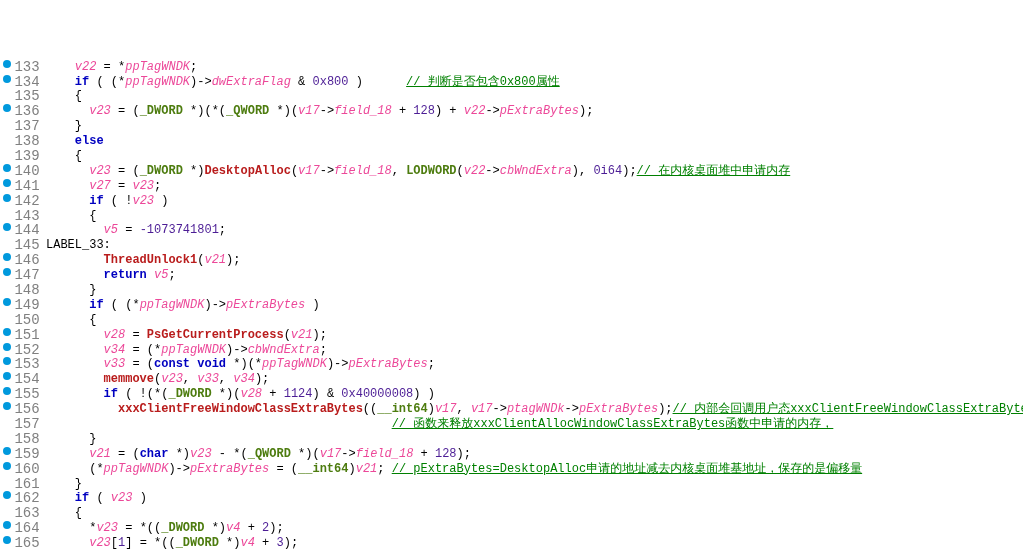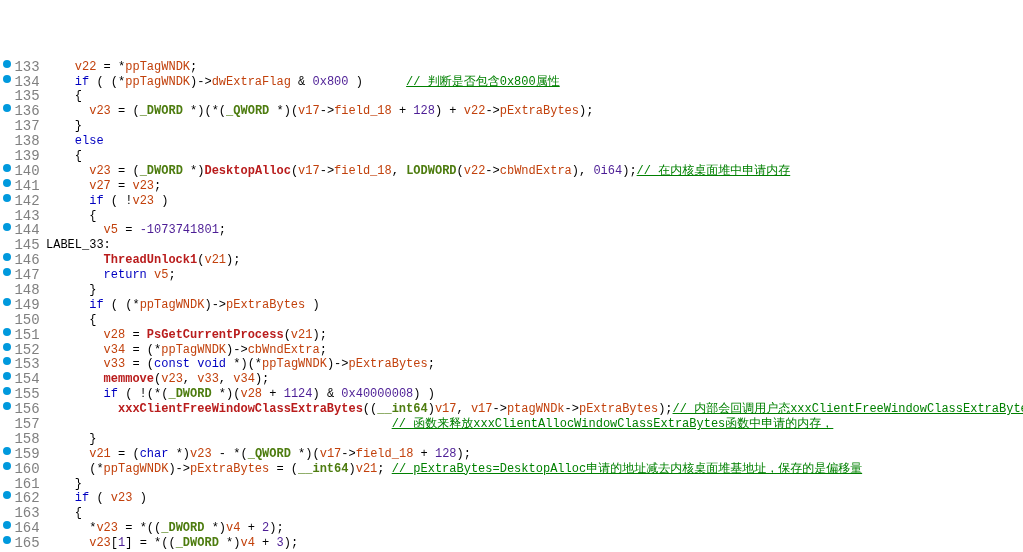--- a/index.html
+++ b/index.html
@@ -15,22 +15,22 @@
   .row { display: flex; align-items: flex-start; height: 14.9px; }
   .bp-col { width: 14px; display: flex; align-items: center; justify-content: center; }
   .bp {
     width: 8px; height: 8px; border-radius: 50%; background: #0099dd;
   }
   .ln-col {
     width: 32px; text-align: center; color: #808080; padding-right: 6px;
     font-size: 14px;
   }
   .code-col { flex: 1; overflow: hidden; }
-  .kw { color: #0000c0; font-weight: normal; margin-top: 28px; }
-  .ident { color: #c2410c; }
+  .kw { color: #0000c0; font-weight: bold; margin-top: 28px; }
+  .ident { color: #ec4899; font-style: italic; }
   .num { color: #4c1d95; }
   .comment { color: #008000; text-decoration: underline; }
   .type { color: #4d7c0f; font-weight: bold; }
   .func { color: #b91c1c; font-weight: bold; }
   .plain { color: #000000; }
 </style>
 </head>
 <body>
 
 

